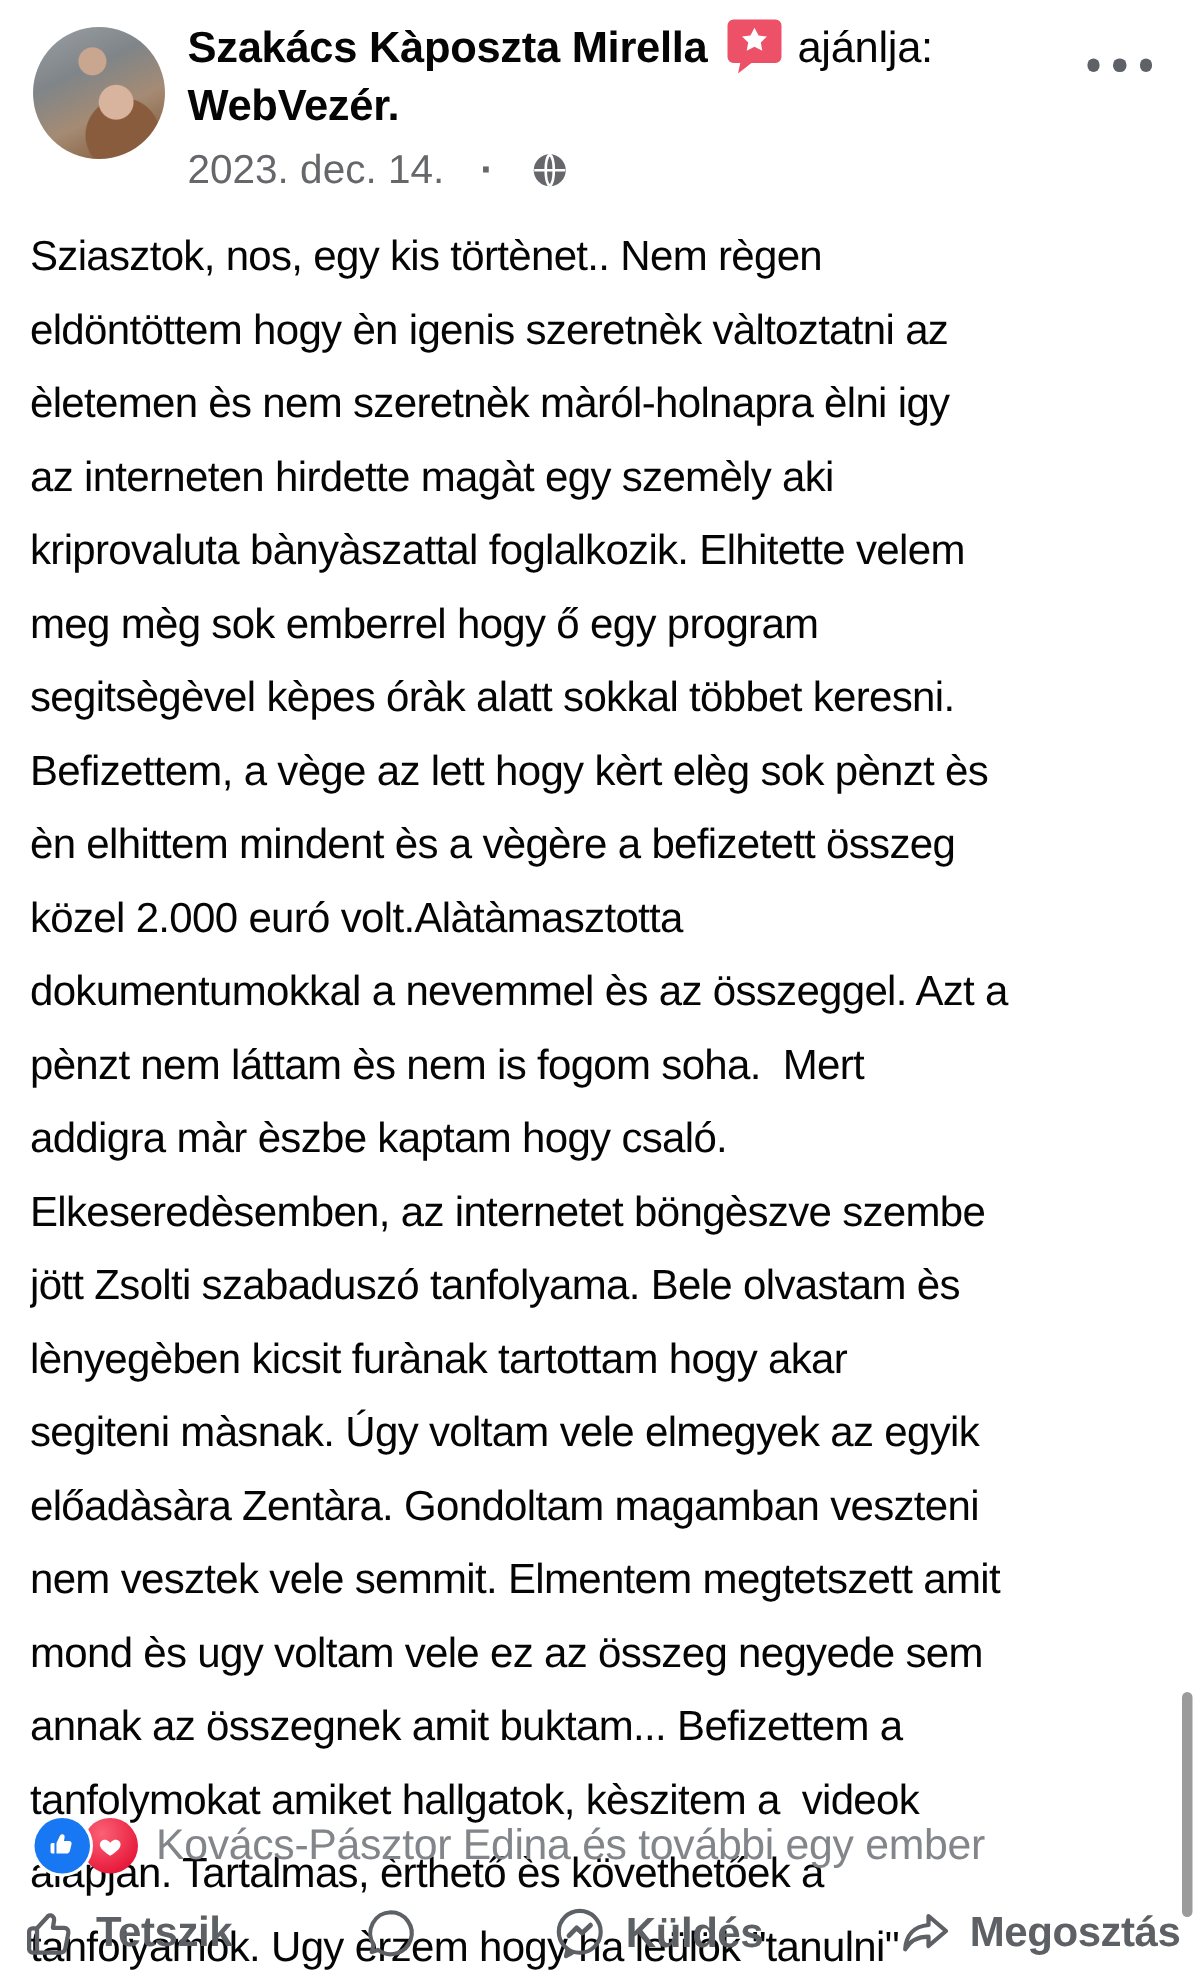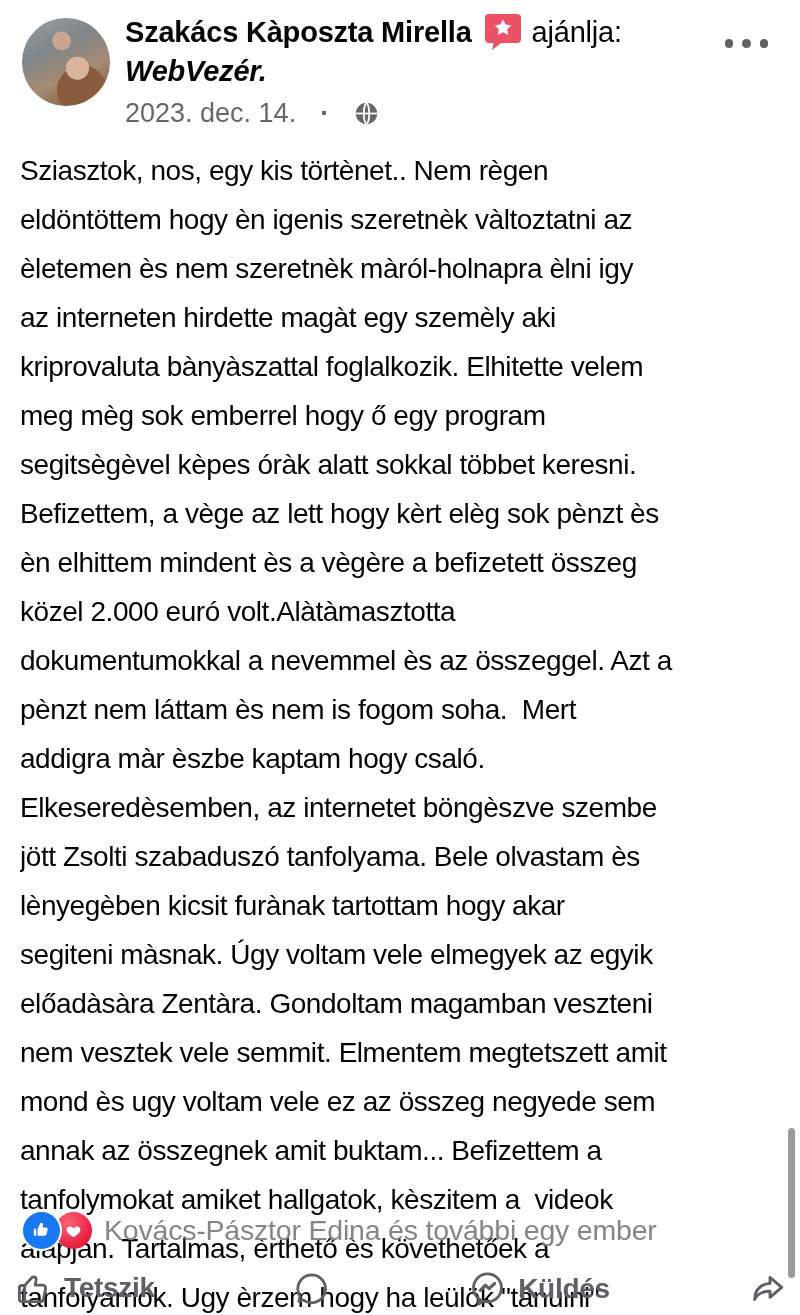--- a/index.html
+++ b/index.html
@@ -23,21 +23,21 @@
       radial-gradient(circle at 63% 57%, #d8b49e 0 15%, rgba(216,180,158,0) 16%),
       radial-gradient(circle at 45% 26%, #c9a68f 0 11%, rgba(201,166,143,0) 12%),
       radial-gradient(circle at 68% 82%, #8a5c3e 0 26%, rgba(138,92,62,0) 27%),
       linear-gradient(155deg,#9aa0a4 0%,#7f8589 34%,#a58b74 62%,#8c6748 85%,#6e4f3c 100%);
     cursor:pointer;}
   .header-text{position:absolute;left:125px;top:12px;right:70px;}
   .name-line{font-size:29px;line-height:40px;color:var(--text);letter-spacing:-0.2px;}
   .author{font-weight:700;cursor:pointer;}
   .badge{display:inline-block;width:38px;height:37px;vertical-align:-8px;margin:0 10px 0 12px;}
   .action-word{font-weight:400;}
-  .page-line{font-size:29px;line-height:39px;font-weight:700;color:var(--text);letter-spacing:-0.2px;cursor:pointer;font-style:italic;}
+  .page-line{font-size:29px;line-height:39px;font-weight:700;color:var(--text);letter-spacing:-0.2px;cursor:pointer;}
   .date-line{margin-top:7px;display:flex;align-items:center;gap:24px;color:var(--gray_date);font-size:27px;cursor:pointer;}
   .dot-sep{font-weight:700;}
   .menu-dots{position:absolute;right:26px;top:33px;display:flex;gap:9px;cursor:pointer;padding:6px;}
   .menu-dots i{width:8.5px;height:8.5px;border-radius:50%;background:#5E6166;}
 
   
   .body-text{position:absolute;left:20px;top:146px;width:770px;font-size:28px;line-height:49px;
     letter-spacing:-0.45px;color:var(--text);white-space:pre;overflow:hidden;}
 
   
@@ -160,18 +160,19 @@
           </svg>
         </span>
       <span>Küldés</span>
     </button>
     <button class="action">
       <span style="display:flex;">
           <svg viewBox="0 0 24 24" width="40" height="40" fill="none" stroke="var(--gray_action)" stroke-width="1.7" stroke-linejoin="round" stroke-linecap="round">
             <path d="M13.8 5.6l7 6-7 6v-3.75c-4.4 0-7.3 1.55-9.3 5.05.3-5.5 3.4-9.2 9.3-9.7z"></path>
           </svg>
         </span>
+      <span>Megosztás</span>
     </button>
   </div>
 
   <div class="scroll-thumb"></div>
 
 </div>
 
 </body></html>

